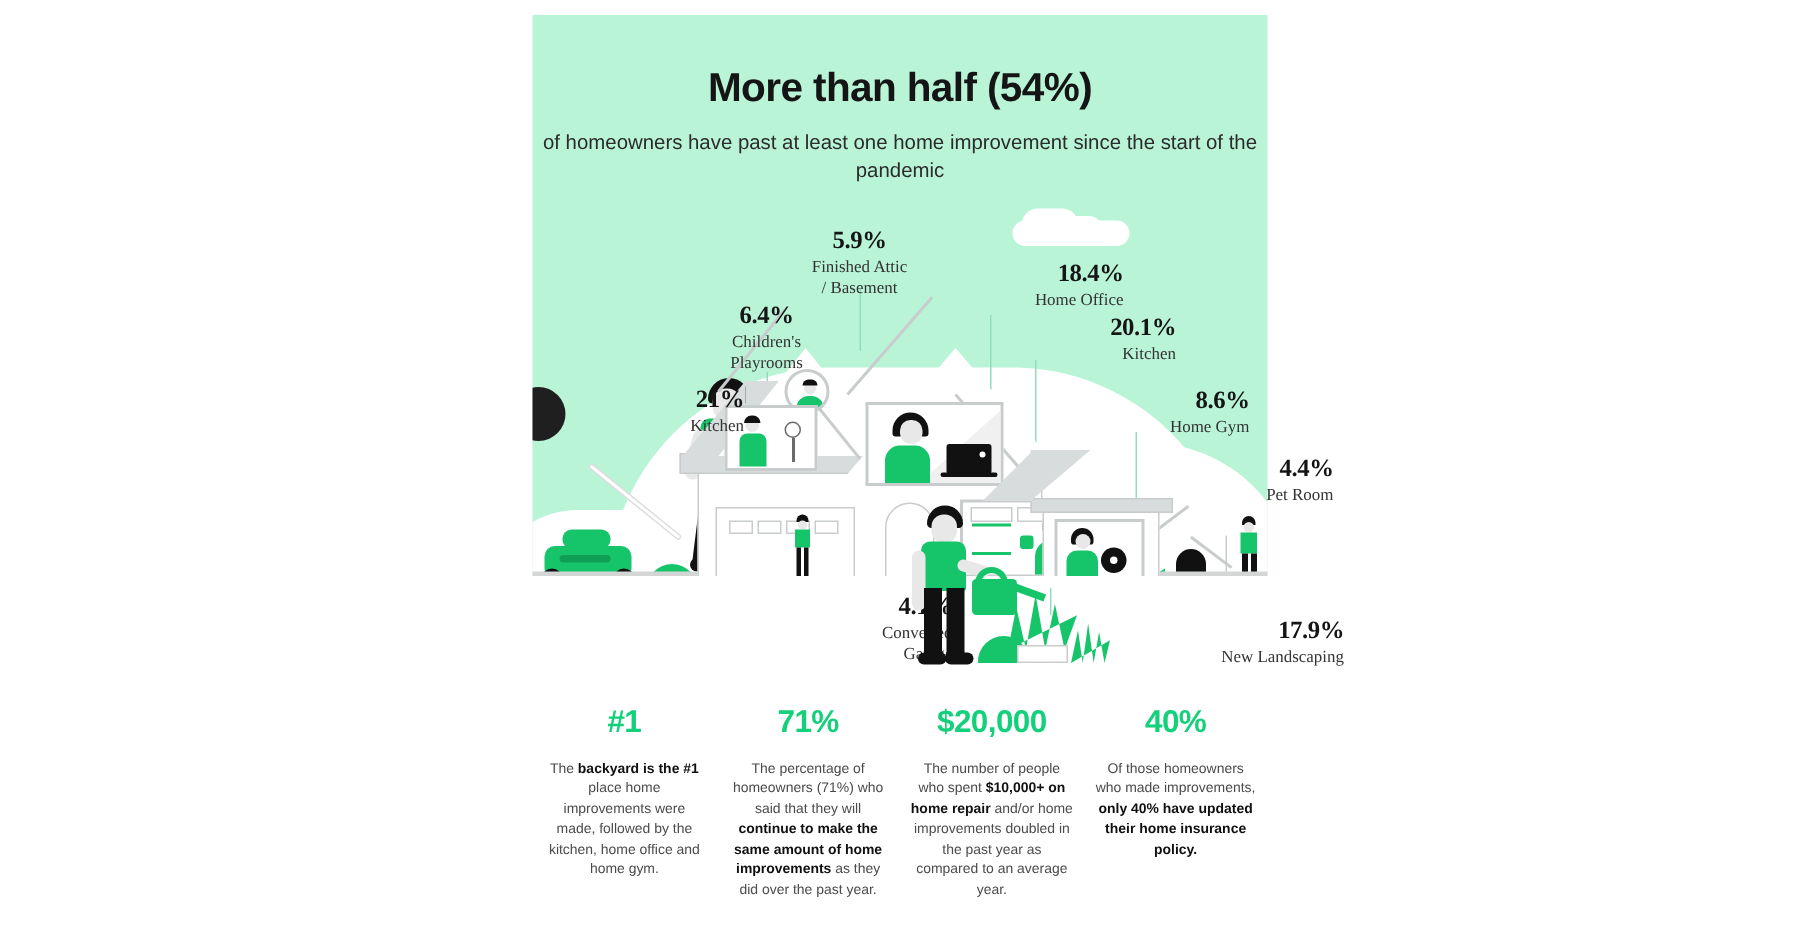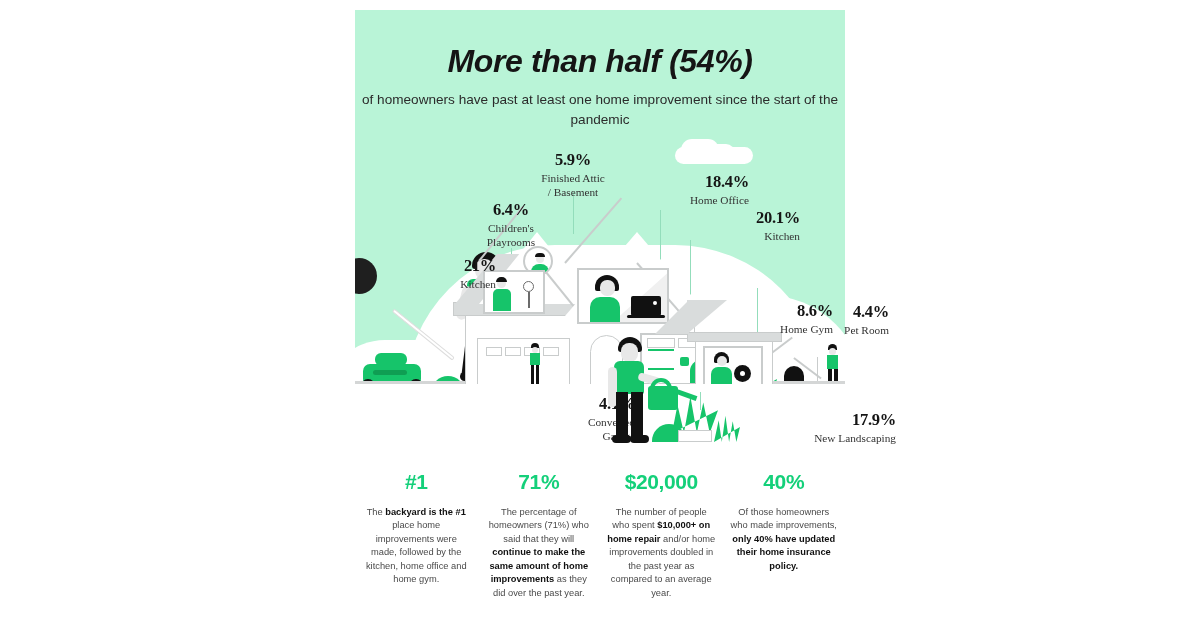--- a/index.html
+++ b/index.html
@@ -25,22 +25,22 @@
     position: absolute; left: 355px; top: 381px;
     width: 490px; height: 3px; background: #d4d6d6;
   }
 
   
   .headline-wrap {
     position: absolute; left: 355px; top: 44px;
     width: 490px; text-align: center; z-index: 6;
   }
   .headline {
-    font-size: 32px; font-weight: bold; color: #151515;
-    letter-spacing: -0.4px; line-height: 1.1; font-style: italic;
+    font-size: 27px; font-weight: bold; color: #151515;
+    letter-spacing: -0.4px; line-height: 1.1;
   }
   .subhead {
     margin-top: 11px;
     font-size: 13.6px; color: #2b2b2b; line-height: 1.45;
   }
 
   
   .cloud { position: absolute; background: #ffffff; border-radius: 40px; }
 
   
@@ -281,26 +281,26 @@
     <div class="pct">6.4%</div>
     <div class="nm">Children's
 Playrooms</div>
   </div>
 
   <div class="callout c-left" style="left:619px;top:172px;width:130px;">
     <div class="pct">18.4%</div>
     <div class="nm">Home Office</div>
   </div>
 
-  <div class="callout c-left" style="left:680px;top:208px;width:120px;text-align:right;">
+  <div class="callout c-left" style="left:664px;top:208px;width:120px;text-align:right;">
     <div class="pct">20.1%</div>
     <div class="nm">Kitchen</div>
   </div>
 
-  <div class="callout c-left" style="left:713px;top:257px;width:120px;margin-top:44px;">
+  <div class="callout c-left" style="left:713px;top:257px;width:120px;">
     <div class="pct">8.6%</div>
     <div class="nm">Home Gym</div>
   </div>
 
   <div class="callout c-left" style="left:779px;top:302px;width:110px;">
     <div class="pct">4.4%</div>
     <div class="nm">Pet Room</div>
   </div>
 
   <div class="callout c-left" style="left:386px;top:256px;width:110px;">

